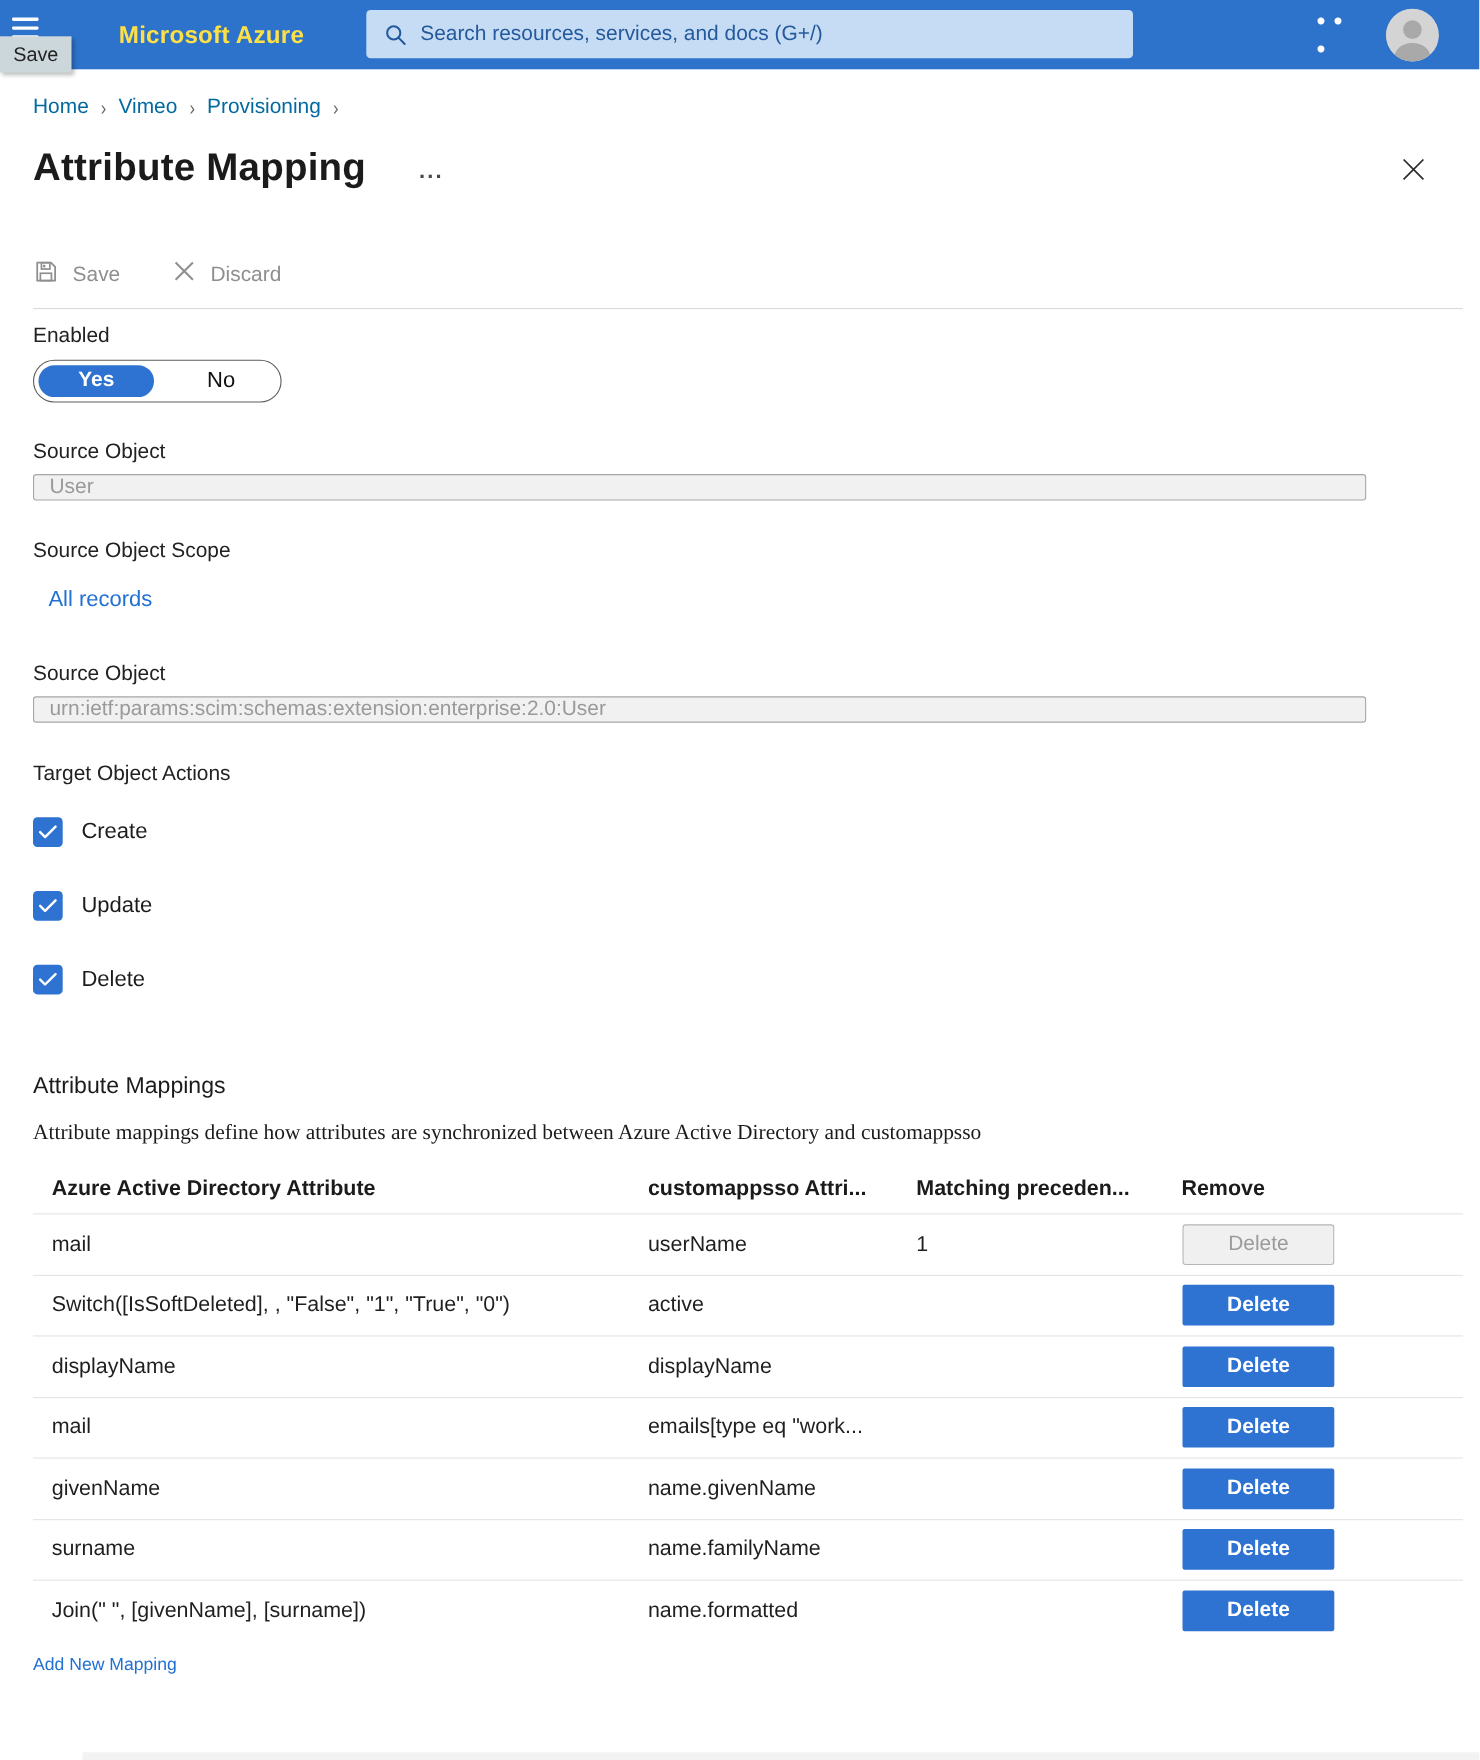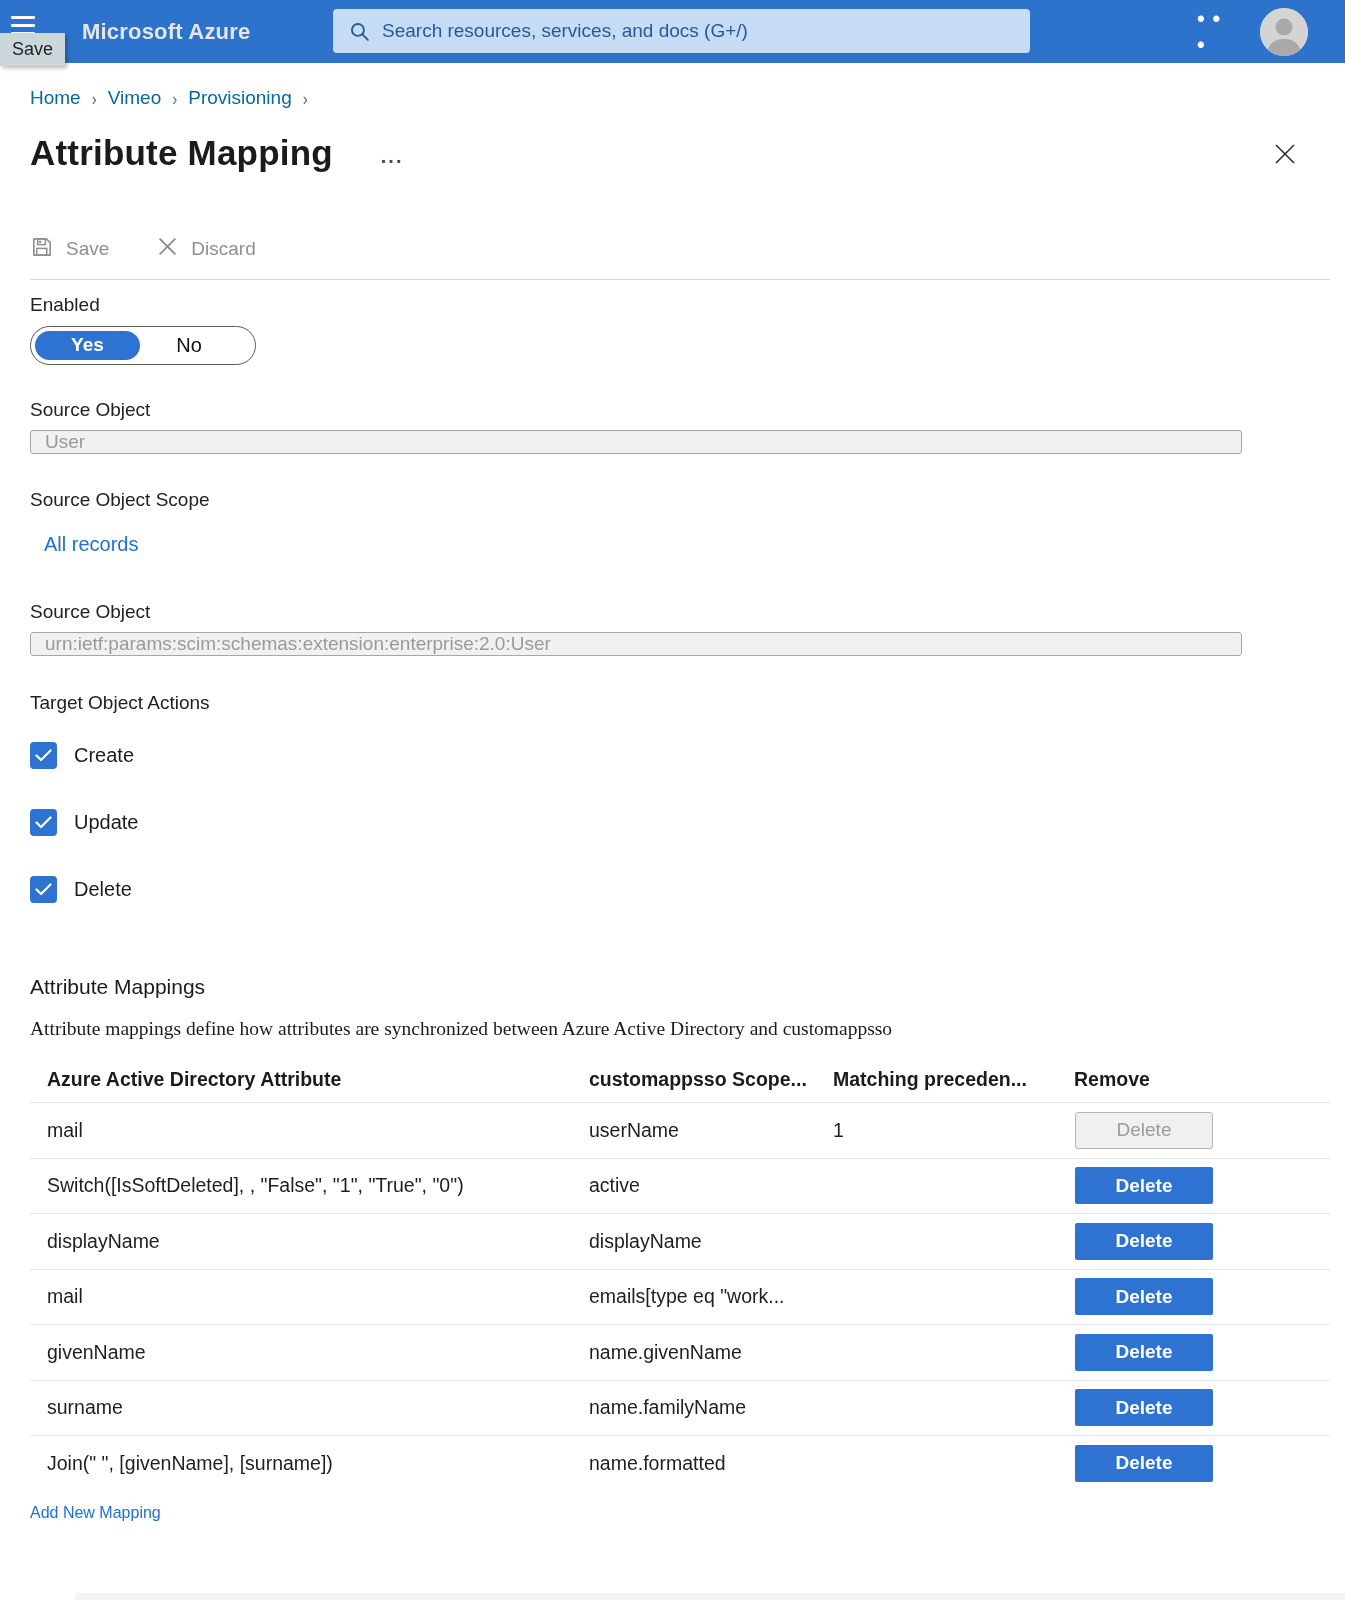--- a/index.html
+++ b/index.html
@@ -15,23 +15,23 @@
 
   
   .topbar {
     height:63px; background:#2e73cb;
     display:flex; align-items:center;
     position:relative;
   }
   .hamburger { position:absolute; left:11px; top:16px; width:24px; cursor:pointer; }
   .hamburger span { display:block; height:3px; background:#ffffff; margin-bottom:5px; border-radius:1px; }
   .brand {
-    position:absolute; left:82px; top:0; height:63px;
+    position:absolute; left:108px; top:0; height:63px;
     display:flex; align-items:center;
-    color:#e5e5e5; font-size:22px; font-weight:700; letter-spacing:.2px;
+    color:#fde047; font-size:22px; font-weight:700; letter-spacing:.2px;
   }
   .searchbox {
     position:absolute; left:333px; top:9px;
     width:697px; height:44px;
     background:#c6dcf4; border-radius:4px;
     display:flex; align-items:center;
     padding-left:16px; gap:12px;
   }
   .searchbox .mag { flex:0 0 auto; display:flex; }
   .searchbox input {
@@ -90,21 +90,21 @@
     border:1.5px solid #5c5c5c; border-radius:20px;
     background:#fff; display:flex; align-items:center; position:relative; cursor:pointer;
   }
   .toggle .opt-yes {
     position:absolute; left:4px; top:3.5px;
     width:105px; height:29px; border-radius:15px;
     background:#2e73d1; color:#fff; font-weight:700; font-size:19px;
     display:flex; align-items:center; justify-content:center;
   }
   .toggle .opt-no {
-    position:absolute; left:118px; top:0; height:100%; width:80px;
+    position:absolute; left:130px; top:0; height:100%; width:80px;
     color:#111; font-size:20px;
     display:flex; align-items:center; justify-content:center;
   }
 
   .lbl-source1 { margin-top:34px; }
   .text-input {
     margin-top:9px; width:1212px; height:24px;
     background:#f1f1f1; border:1px solid #a9a7a5; border-radius:3px;
     color:#9a9a9a; font-size:19px; font-family:"Liberation Sans", sans-serif;
     padding:0 14px; outline:none;
@@ -275,21 +275,21 @@
     <span class="chk-label">Delete</span>
   </div>
 
   
   <div class="section-title">Attribute Mappings</div>
   <div class="section-desc">Attribute mappings define how attributes are synchronized between Azure Active Directory and customappsso</div>
 
   <div class="mtable">
     <div class="mt-grid mt-head">
       <div>Azure Active Directory Attribute</div>
-      <div>customappsso Scope...</div>
+      <div>customappsso Attri...</div>
       <div>Matching preceden...</div>
       <div>Remove</div>
     </div>
     <div>
   <div class="mt-grid trow">
     <div>mail</div>
     <div>userName</div>
     <div>1</div>
     <div>
       <button class="del-btn disabled">Delete</button>

